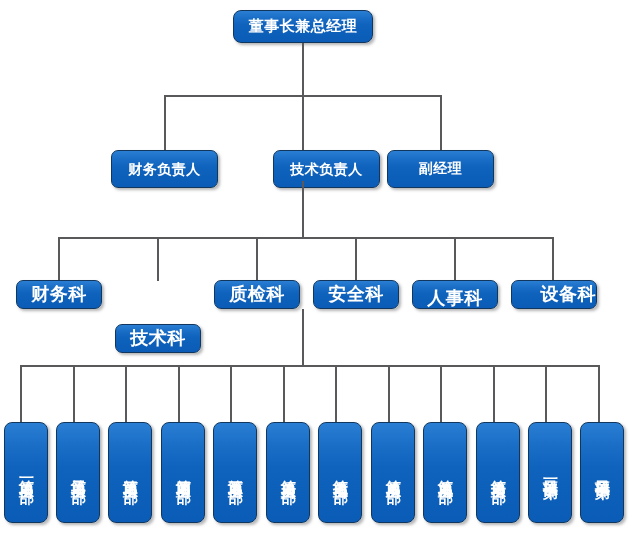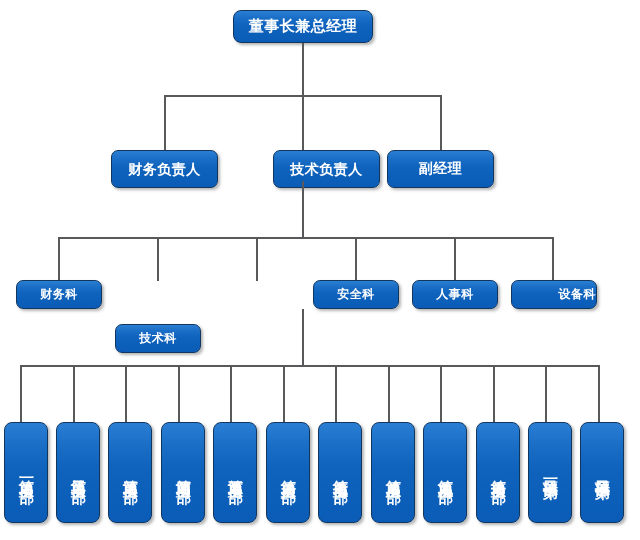--- a/index.html
+++ b/index.html
@@ -62,21 +62,21 @@
 
   .node.lvl2 {
     top: 150px;
     width: 107px; height: 38px;
     font-size: 14px;
   }
 
   .node.lvl3 {
     top: 280px;
     width: 86px; height: 29px;
-    font-size: 12px;
+    font-size: 18px;
   }
 
   
   .node.dept {
     top: 422px;
     width: 44px; height: 101px;
     font-size: 15px;
     border-radius: 8px;
     writing-mode: vertical-rl;
     text-orientation: upright;
@@ -125,24 +125,27 @@
   <div class="conn v" style="left:355px; top:237px; height:44px;"></div>
   <div class="conn v" style="left:454px; top:237px; height:44px;"></div>
   <div class="conn v" style="left:552px; top:237px; height:44px;"></div>
 
   <div class="node lvl3" style="left:16px;">
     <span>财务科</span>
   </div>
   <div class="node lvl3" style="left:115px;margin-top:44px;">
     <span>技术科</span>
   </div>
+  <div class="node lvl3" style="left:214px;">
+    <span>质检科</span>
+  </div>
   <div class="node lvl3" style="left:313px;">
     <span>安全科</span>
   </div>
-  <div class="node lvl3" style="left:412px;">
+  <div class="node lvl3" style="left:412px;align-items:flex-end;">
     <span>人事科</span>
   </div>
   <div class="node lvl3" style="left:511px;justify-content:flex-end;">
     <span>设备科</span>
   </div>
 
   <div class="conn v" style="left:302px; top:309px; height:58px;"></div>
   <div class="conn h" style="left:20px;  top:365px; width:578px;"></div>
   <div class="conn v" style="left:20px;  top:365px; height:57px;"></div>
   <div class="conn v" style="left:73px;  top:365px; height:57px;"></div>

